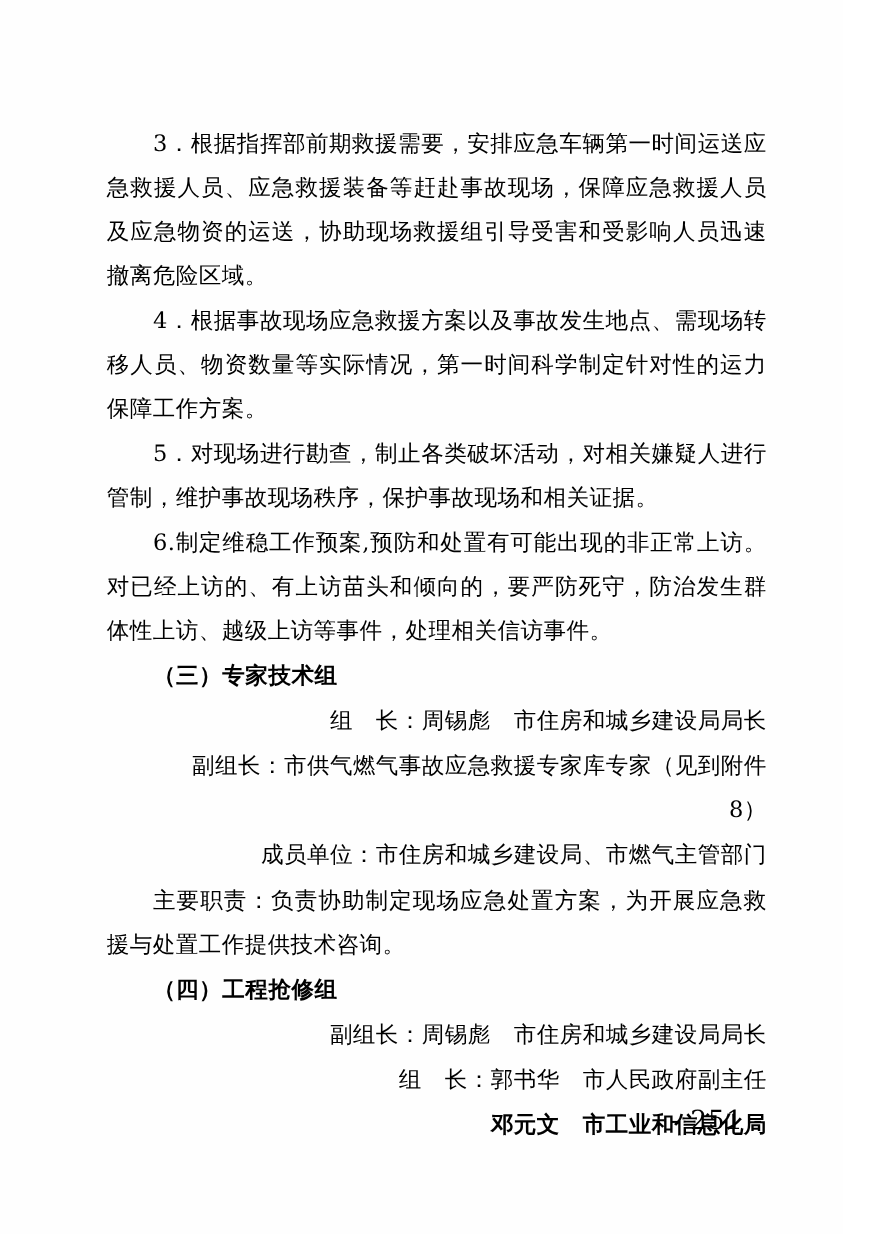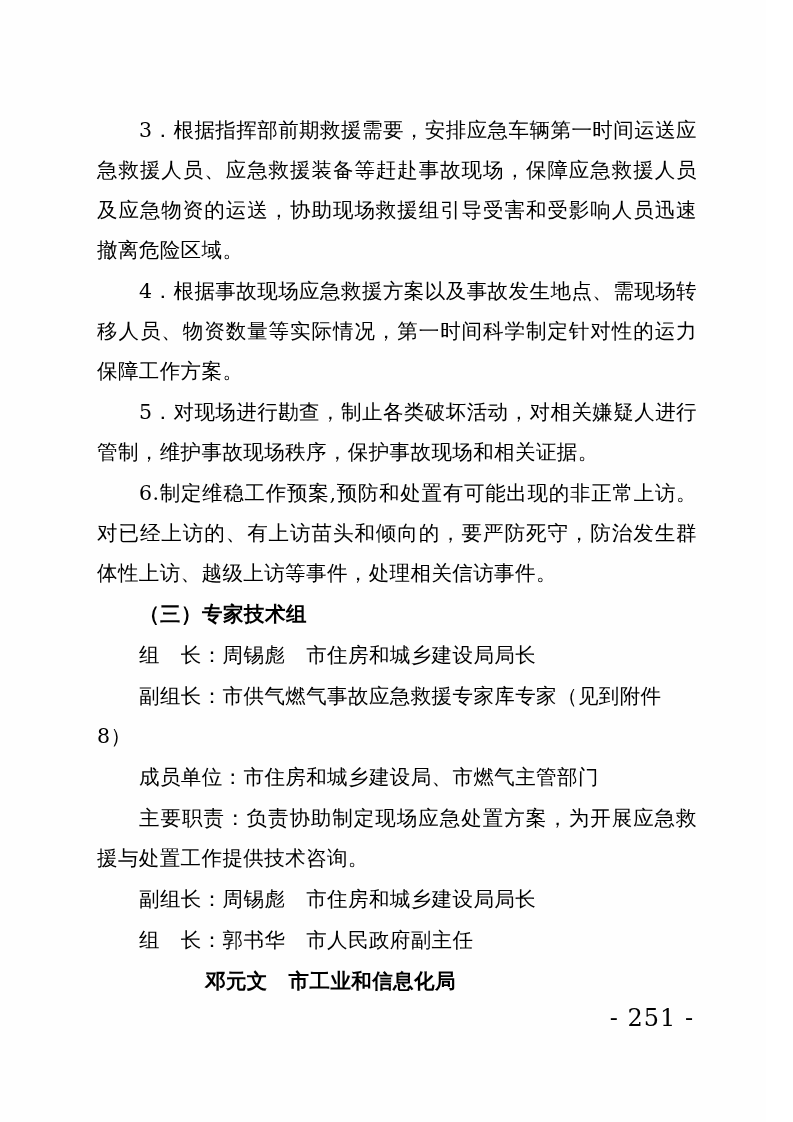--- a/index.html
+++ b/index.html
@@ -52,21 +52,21 @@
     font-size: 20.5px;
     line-height: 40px;
   }
   .roster-sub {
     text-indent: 108px;
     font-size: 20.5px;
     line-height: 40px;
     font-weight: bold;
   }
   .nowrap-line {
-    text-align: left;
+    text-align: right;
   }
   .page-number {
     position: absolute;
     right: 72px;
     bottom: 90px;
     font-size: 24px;
     font-family: "DejaVu Serif", "Liberation Serif", serif;
     letter-spacing: 1px;
   }
 </style>
@@ -80,20 +80,21 @@
     <p class="indent">4．根据事故现场应急救援方案以及事故发生地点、需现场转移人员、物资数量等实际情况，第一时间科学制定针对性的运力保障工作方案。</p>
     <p class="indent">5．对现场进行勘查，制止各类破坏活动，对相关嫌疑人进行管制，维护事故现场秩序，保护事故现场和相关证据。</p>
     <p class="indent">6.制定维稳工作预案,预防和处置有可能出现的非正常上访。对已经上访的、有上访苗头和倾向的，要严防死守，防治发生群体性上访、越级上访等事件，处理相关信访事件。</p>
 
     <p class="heading">（三）专家技术组</p>
     <p class="roster nowrap-line">组　长：周锡彪　市住房和城乡建设局局长</p>
     <p class="roster nowrap-line">副组长：市供气燃气事故应急救援专家库专家（见到附件 8）</p>
     <p class="roster nowrap-line">成员单位：市住房和城乡建设局、市燃气主管部门</p>
     <p class="indent">主要职责：负责协助制定现场应急处置方案，为开展应急救援与处置工作提供技术咨询。</p>
 
+    <p class="heading">（四）工程抢修组</p>
     <p class="roster nowrap-line">副组长：周锡彪　市住房和城乡建设局局长</p>
     <p class="roster nowrap-line">组　长：郭书华　市人民政府副主任</p>
     <p class="roster-sub nowrap-line">邓元文　市工业和信息化局</p>
 
   </div>
 
   <div class="page-number">- 251 -</div>
 </div>
 
 </body></html>

